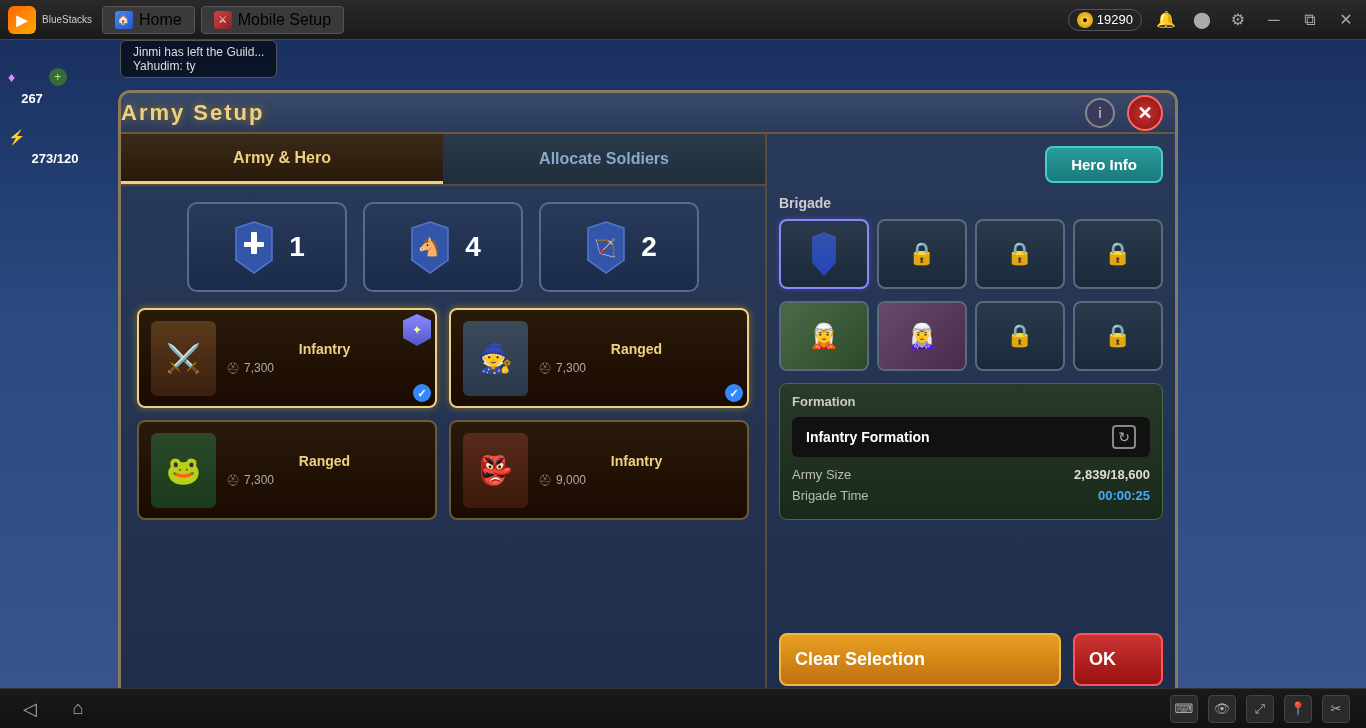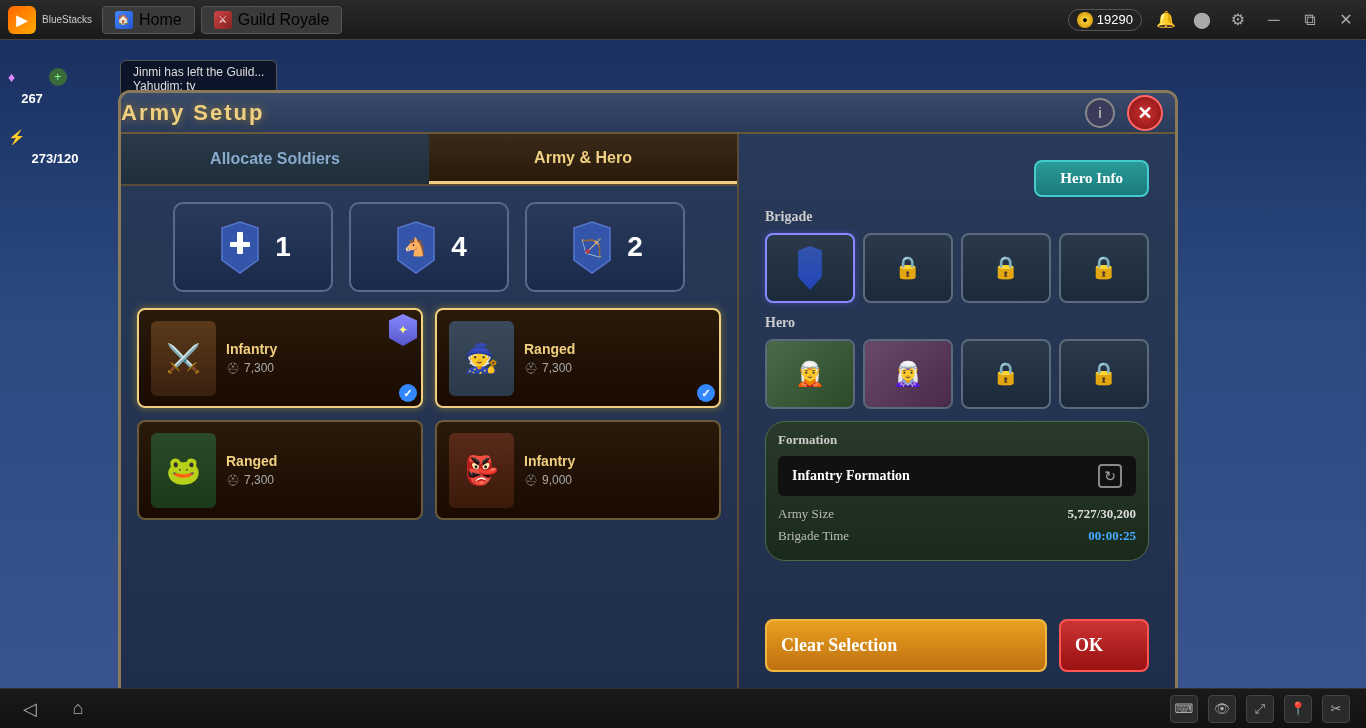--- a/index.html
+++ b/index.html
@@ -82,21 +82,21 @@
       width: 100%;
       height: 688px;
       background: linear-gradient(180deg, #1a3060 0%, #2a4a80 40%, #3a5590 100%);
       position: relative;
       overflow: hidden;
     }
 
     
     .notif-bar {
       position: absolute;
-      top: 20px; left: 120px;
+      top: 0; left: 120px;
       background: rgba(0,0,0,0.6);
       border: 1px solid #555;
       border-radius: 6px;
       padding: 4px 12px;
       color: #ddd; font-size: 12px;
     }
 
     
     .top-stats {
       position: absolute;
@@ -250,42 +250,42 @@
       width: 100%; height: 100%;
       display: flex; align-items: center; justify-content: center;
       font-size: 28px;
     }
     
     .avatar-infantry1 { background: linear-gradient(180deg, #5a3a1a, #3a2010); }
     .avatar-ranged1 { background: linear-gradient(180deg, #3a4a5a, #2a3a4a); }
     .avatar-ranged2 { background: linear-gradient(180deg, #2a4a2a, #1a3a1a); }
     .avatar-infantry2 { background: linear-gradient(180deg, #5a2a1a, #3a1a0a); }
 
-    .unit-info { flex: 1; }
+    .unit-info { flex: 1; text-align: center; }
     .unit-type { color: #f0d080; font-size: 14px; font-weight: bold; margin-bottom: 4px; }
     .unit-count { color: #aaaaaa; font-size: 12px; display: flex; align-items: center; gap: 4px; }
     .helmet-icon { font-size: 11px; color: #888; }
 
     .unit-emblem {
       position: absolute; top: 4px; right: 4px;
       width: 28px; height: 32px;
     }
     .emblem-shape {
       width: 28px; height: 32px;
       background: linear-gradient(180deg, #8888ff, #5555cc);
       clip-path: polygon(50% 0%, 100% 20%, 100% 75%, 50% 100%, 0% 75%, 0% 20%);
       display: flex; align-items: center; justify-content: center;
       color: #ffff88; font-size: 12px;
     }
 
     
     .right-panel {
       flex: 1;
-      padding: 26px;
-      display: flex; flex-direction: column; gap: 12px; font-family: Liberation Serif, serif;
+      padding: 12px;
+      display: flex; flex-direction: column; gap: 12px;
     }
 
     .hero-info-btn {
       align-self: flex-end;
       background: linear-gradient(180deg, #2a9a9a, #1a7a7a);
       border: 2px solid #44cccc;
       border-radius: 8px;
       padding: 8px 24px;
       color: white; font-size: 15px; font-weight: bold;
       cursor: pointer;
@@ -336,21 +336,21 @@
       display: flex; align-items: center; justify-content: center;
       font-size: 24px;
     }
     .hero-avatar-1 { background: linear-gradient(135deg, #4a6a4a, #2a4a2a); }
     .hero-avatar-2 { background: linear-gradient(135deg, #6a4a6a, #4a2a4a); }
 
     
     .formation-section {
       background: linear-gradient(180deg, #2a3a2a, #1a2a1a);
       border: 1px solid #4a6a4a;
-      border-radius: 20px;
+      border-radius: 8px;
       padding: 10px 12px;
     }
     .formation-title { color: #cccccc; font-size: 13px; font-weight: bold; margin-bottom: 8px; }
     .formation-bar {
       background: #111;
       border-radius: 6px;
       padding: 8px 14px;
       display: flex; align-items: center; justify-content: space-between;
       margin-bottom: 10px;
     }
@@ -440,21 +440,21 @@
   <div class="taskbar-logo">
     <div class="logo-icon">▶</div>
     <span class="taskbar-app-name">BlueStacks</span>
   </div>
   <div class="taskbar-tab">
     <div class="tab-icon">🏠</div>
     <span>Home</span>
   </div>
   <div class="taskbar-tab">
     <div class="tab-game-icon">⚔</div>
-    <span>Guild Royale</span>
+    <span>Mobile Setup</span>
   </div>
   <div class="taskbar-right">
     <div class="coin-display">
       <div class="coin-icon">●</div>
       <span class="coin-amount">19290</span>
     </div>
     <button class="taskbar-btn">🔔</button>
     <button class="taskbar-btn">⬤</button>
     <button class="taskbar-btn">⚙</button>
     <button class="taskbar-btn">─</button>
@@ -492,25 +492,25 @@
       <div class="dialog-close-btn">
         <span>✕</span>
       </div>
     </div>
 
     <div class="dialog-body">
 
       <div class="left-panel">
 
         <div class="tab-bar">
+          <div class="tab active">
+            <span>Army &amp; Hero</span>
+          </div>
           <div class="tab inactive">
             <span>Allocate Soldiers</span>
-          </div>
-          <div class="tab active">
-            <span>Army &amp; Hero</span>
           </div>
         </div>
 
         <div class="units-area">
 
           <div class="banner-row">
             <div class="banner-slot">
               <div class="banner-icon">
                 <svg width="40" height="55" viewBox="0 0 40 55">
                   <polygon points="20,2 38,8 38,40 20,53 2,40 2,8" fill="#3355aa" stroke="#5577cc" stroke-width="1.5"></polygon>
@@ -620,21 +620,20 @@
             <div class="brigade-slot">
               <span class="lock-icon">🔒</span>
             </div>
             <div class="brigade-slot">
               <span class="lock-icon">🔒</span>
             </div>
           </div>
         </div>
 
         <div class="hero-section">
-          <div class="section-label">Hero</div>
           <div class="slot-row">
             <div class="hero-slot">
               <div class="hero-avatar hero-avatar-1">🧝</div>
             </div>
             <div class="hero-slot">
               <div class="hero-avatar hero-avatar-2">🧝‍♀️</div>
             </div>
             <div class="brigade-slot">
               <span class="lock-icon">🔒</span>
             </div>
@@ -645,21 +644,21 @@
         </div>
 
         <div class="formation-section">
           <div class="formation-title">Formation</div>
           <div class="formation-bar">
             <span class="formation-name">Infantry Formation</span>
             <div class="refresh-icon">↻</div>
           </div>
           <div class="stat-line">
             <span class="stat-line-label">Army Size</span>
-            <span class="stat-line-val">5,727/30,200</span>
+            <span class="stat-line-val">2,839/18,600</span>
           </div>
           <div class="stat-line">
             <span class="stat-line-label">Brigade Time</span>
             <span class="stat-line-val blue">00:00:25</span>
           </div>
         </div>
 
         <div class="bottom-buttons">
           <div class="btn-clear">
             <span>Clear Selection</span>

